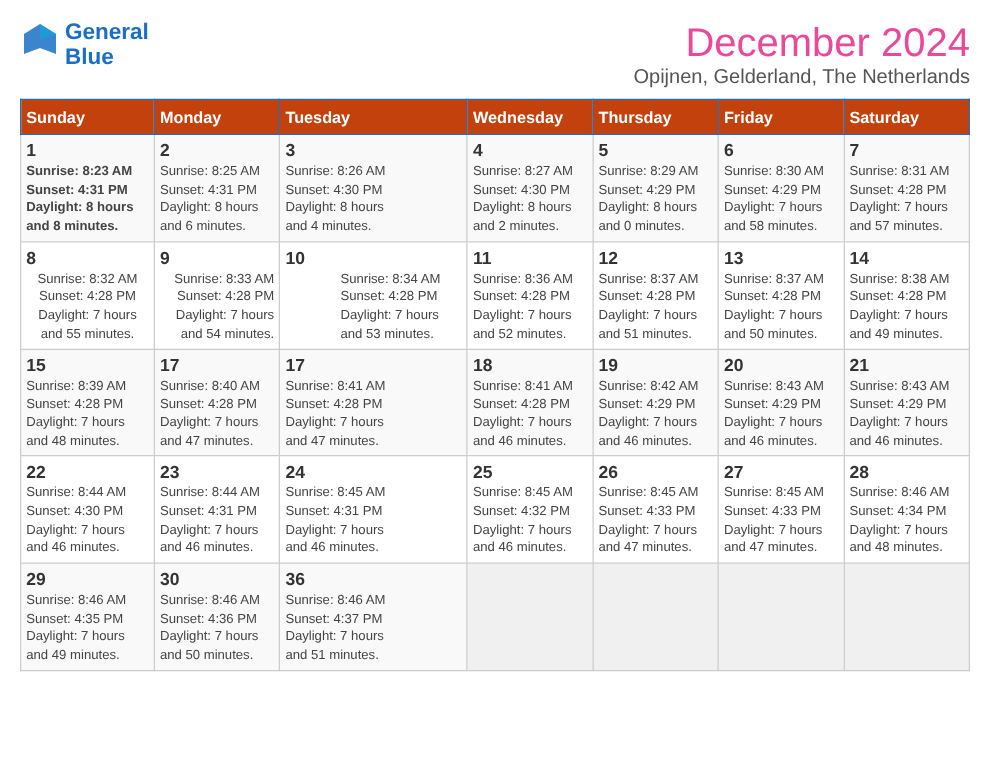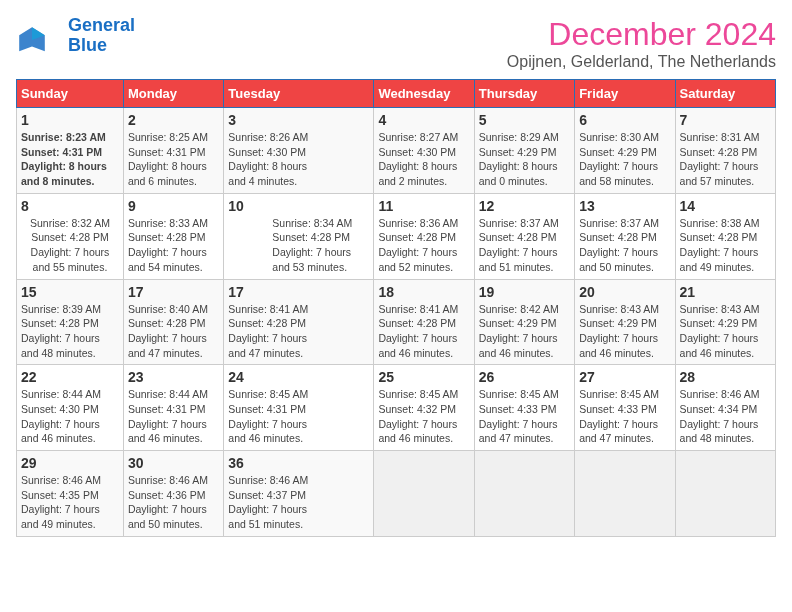--- a/index.html
+++ b/index.html
@@ -11,22 +11,22 @@
       padding: 16px;
     }
     .header {
       display: flex;
       justify-content: space-between;
       align-items: flex-start;
       margin-bottom: 8px;
     }
     .logo {
       display: flex;
-      align-items: flex-end;
-      gap: 20px;
+      align-items: flex-start;
+      gap: 4px;
     }
     .logo-text {
       font-size: 18px;
       font-weight: bold;
       color: #333;
       line-height: 1.1;
     }
     .logo-text span { color: #1a6fc4; }
     .logo-icon {
       width: 32px;
@@ -42,21 +42,21 @@
       font-size: 16px;
       color: #555;
       margin-left: 12px;
     }
     table {
       width: 100%;
       border-collapse: collapse;
       font-size: 11px;
     }
     thead tr th {
-      background-color: #ef4444;
+      background-color: #c2410c;
       color: white;
       padding: 6px 4px;
       text-align: left;
       font-size: 13px;
       font-weight: bold;
       border: 1px solid #2a6db5;
     }
     tbody tr td {
       border: 1px solid #ccc;
       padding: 4px;
@@ -168,21 +168,21 @@
       <tr>
         <td>
           <span class="day-num">8</span>
           <div class="day-info" style="white-space: pre-line; text-align: center;">Sunrise: 8:32 AM
 Sunset: 4:28 PM
 Daylight: 7 hours
 and 55 minutes.</div>
         </td>
         <td>
           <span class="day-num">9</span>
-          <div class="day-info" style="white-space: pre-line;">Sunrise: 8:33 AM
+          <div class="day-info" style="white-space: pre-line; text-align: right;">Sunrise: 8:33 AM
 Sunset: 4:28 PM
 Daylight: 7 hours
 and 54 minutes.</div>
         </td>
         <td>
           <span class="day-num">10</span>
           <div class="day-info" style="white-space: pre-line; margin-left: 44px;">Sunrise: 8:34 AM
 Sunset: 4:28 PM
 Daylight: 7 hours
 and 53 minutes.</div>

